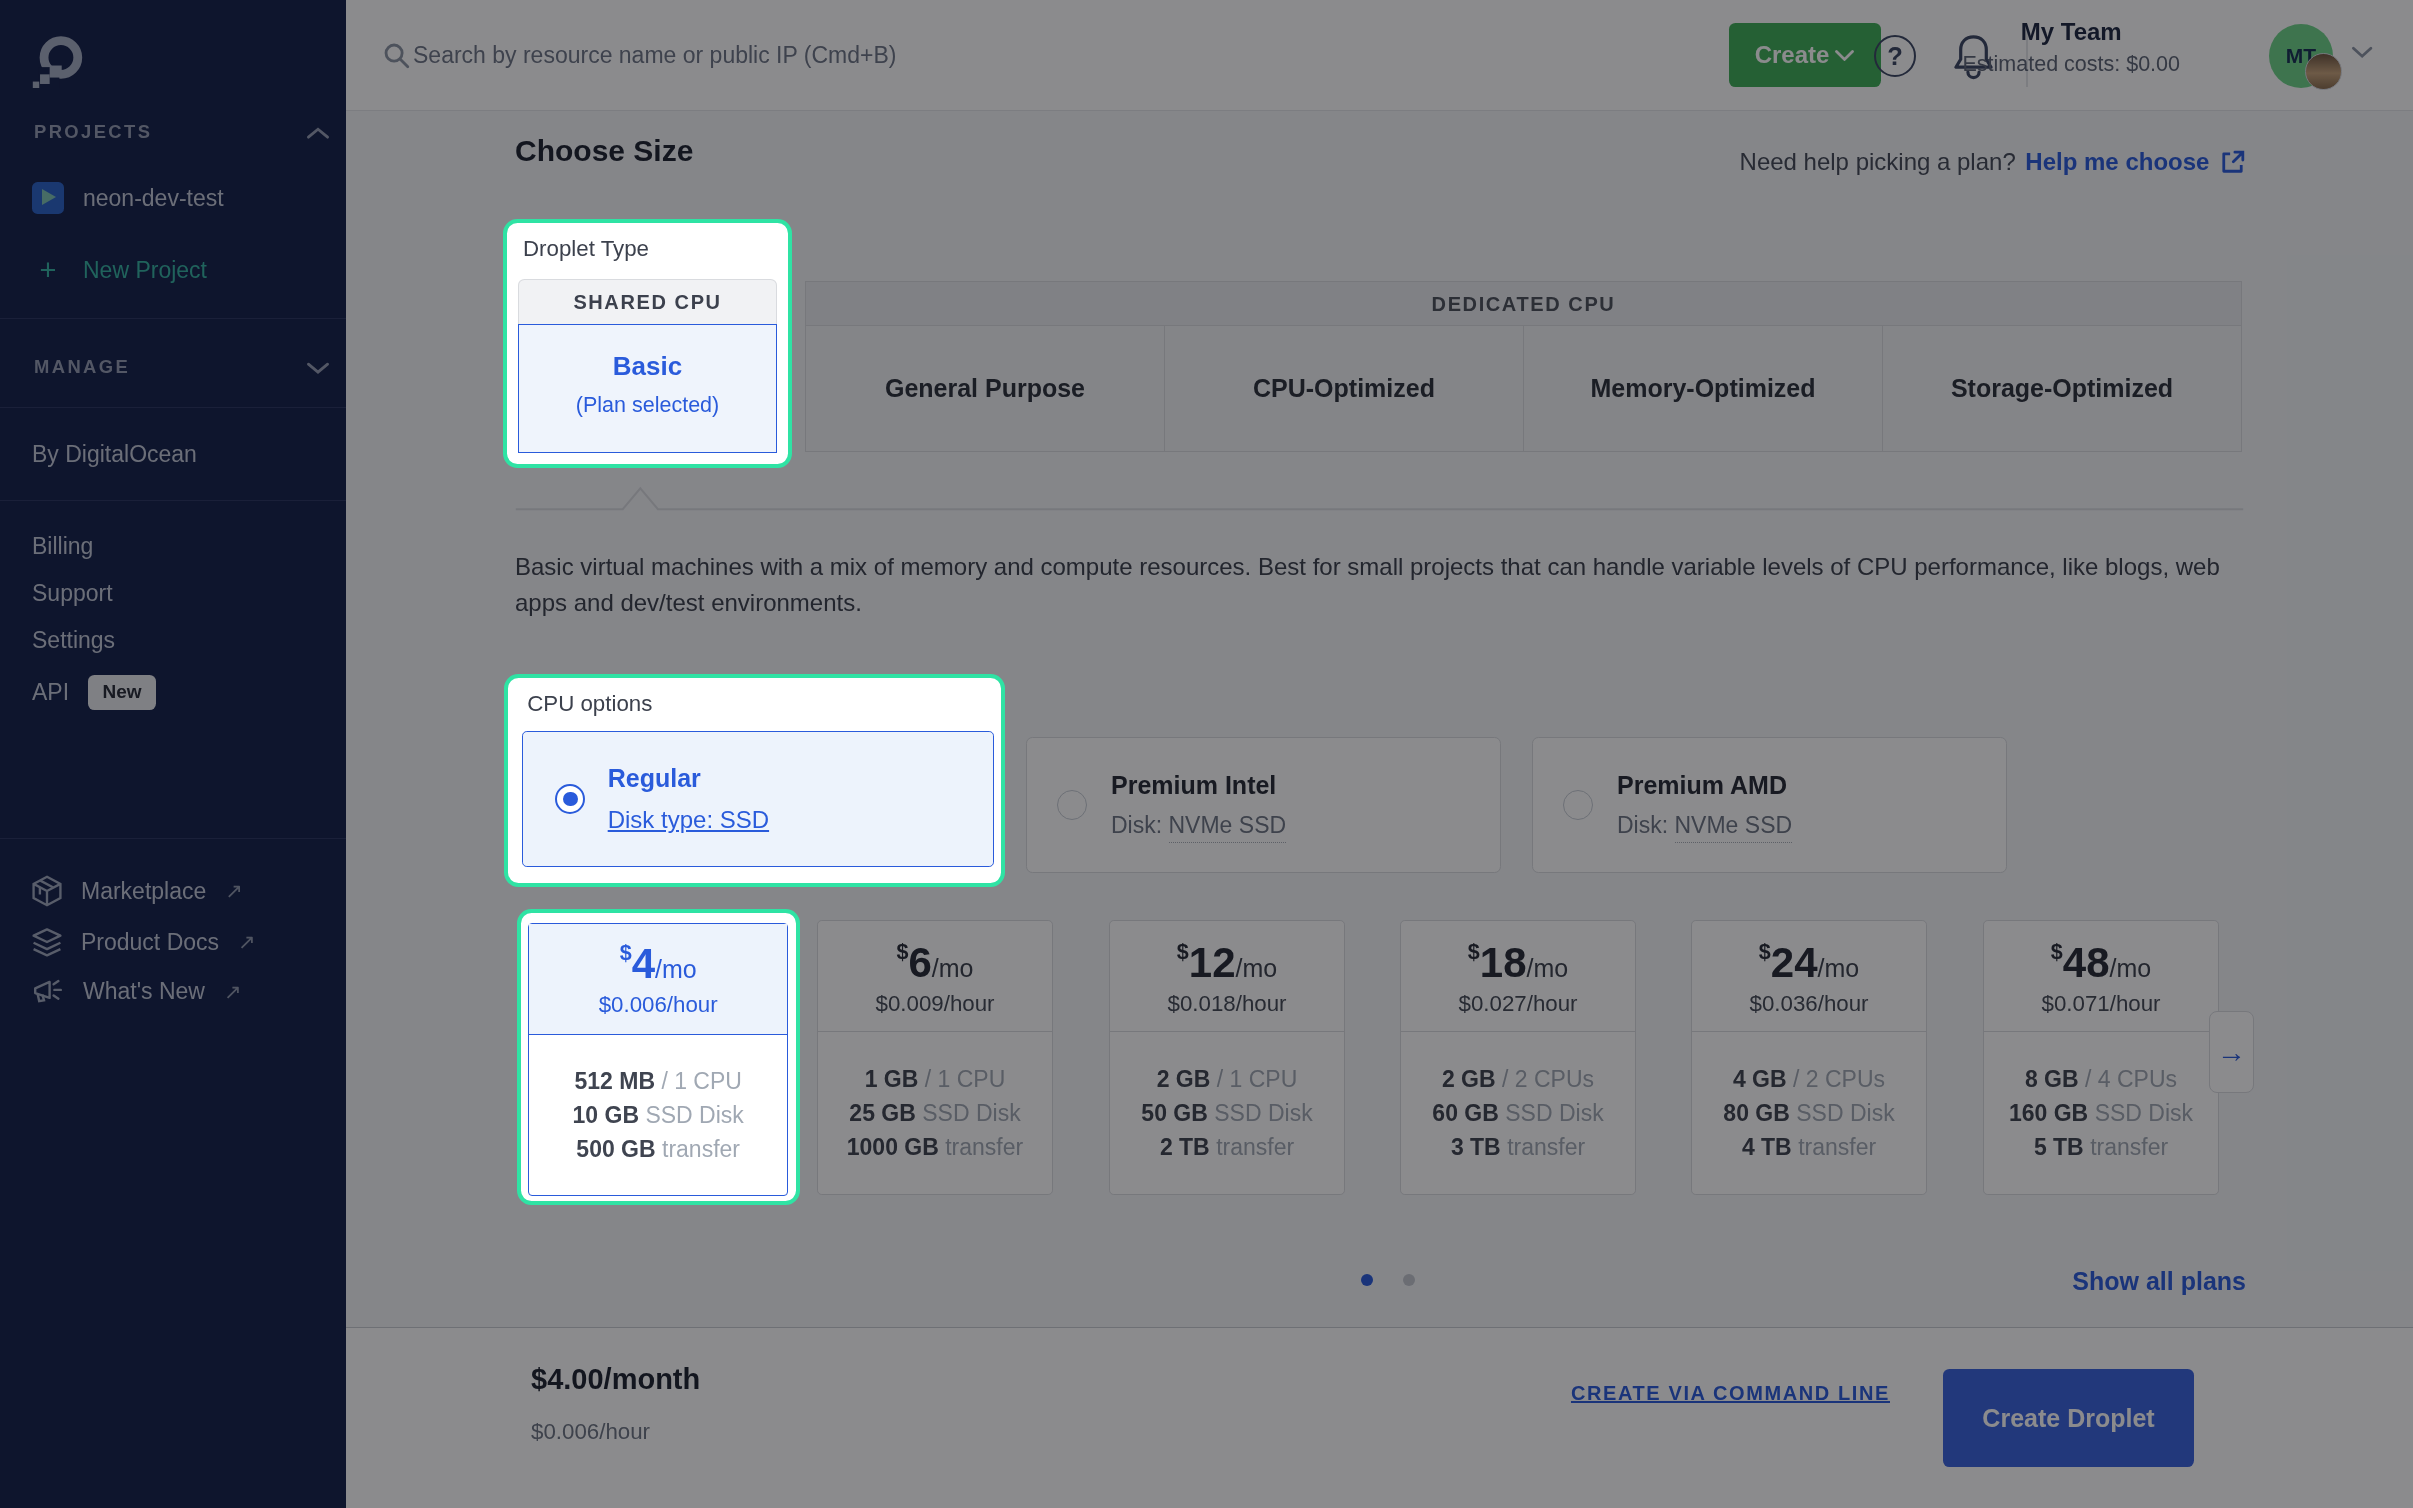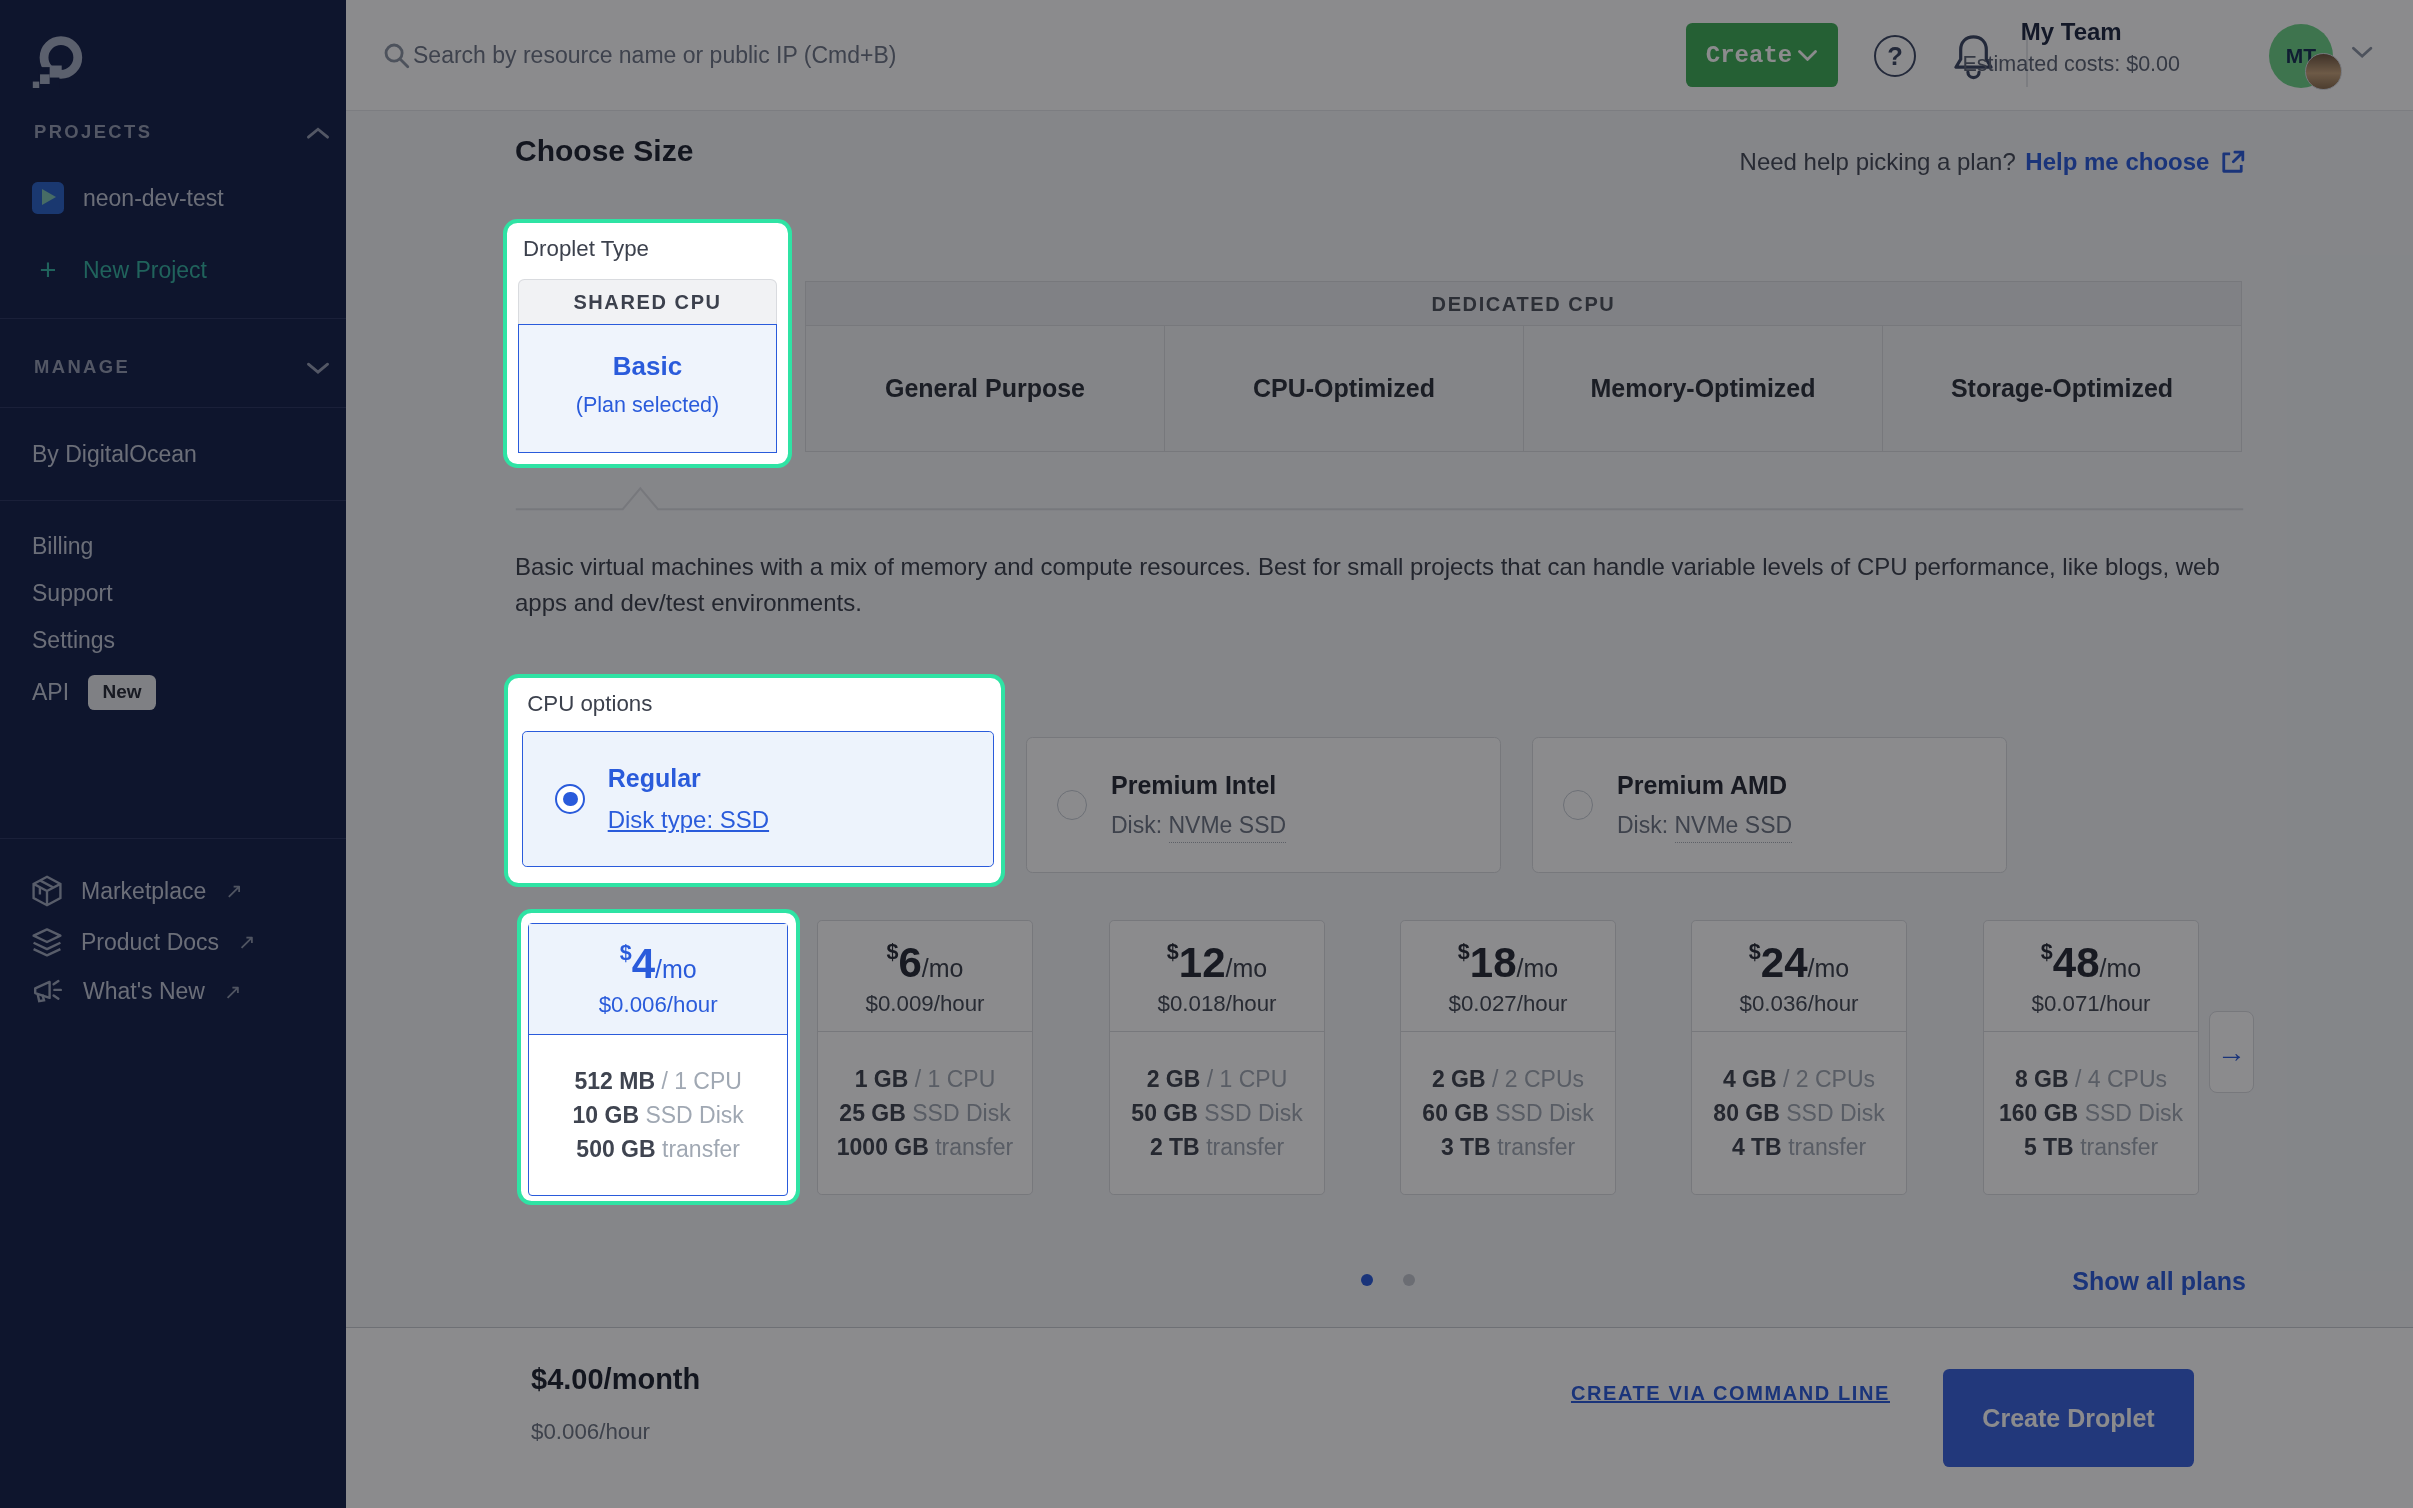--- a/index.html
+++ b/index.html
@@ -18,21 +18,21 @@
   .sbadge { background:#e9ebef; color:#262b36; font-size:19px; font-weight:bold; border-radius:6.4px; padding:6.4px 14.4px; }
   .sarrow { color:#8f98ad; font-size:21px; }
   .proj-icon { width:32px; height:32px; border-radius:5.6px; background:#2a63c9; position:relative; }
   .proj-icon::after { content:""; position:absolute; left:9.6px; top:7.2px; border-left:14.4px solid #7fc4b4; border-top:8.8px solid transparent; border-bottom:8.8px solid transparent; }
   .chev { position:absolute; }
 
   
   .topbar { position:absolute; left:346px; top:0; width:2068px; height:111px; background:#ffffff; border-bottom:0.8px solid #e3e5e9; z-index:1; }
   .search-wrap { position:absolute; left:36px; top:0; height:111px; display:flex; align-items:center; gap:2px; }
   .search-ph { color:#6e7687; font-size:23px; }
-  .create-btn { position:absolute; left:1340px; top:23px; width:152px; height:64px; background:#3fae57; border-radius:6.4px; color:#ffffff; font-size:24px; font-weight:bold; display:flex; align-items:center; justify-content:center; gap:5px;font-family:Liberation Mono, monospace; }
+  .create-btn { position:absolute; left:1383px; top:23px; width:152px; height:64px; background:#3fae57; border-radius:6.4px; color:#ffffff; font-size:24px; font-weight:bold; display:flex; align-items:center; justify-content:center; gap:5px; }
   .qicon { position:absolute; left:1528px; top:35px; width:42px; height:42px; border:2.8px solid #3c4763; border-radius:50%; color:#3c4763; font-size:25.5px; font-weight:bold; display:flex; align-items:center; justify-content:center; }
   .bellico { position:absolute; left:1605px; top:32px; }
   .tdiv { position:absolute; left:1680px; top:25.5px; width:1.6px; height:61px; background:#e3e5e9; }
   .team { position:absolute; right:234px; top:17.6px; text-align:center; }
   .team-name { color:#1d2740; font-size:24px; font-weight:bold; }
   .team-cost { color:#5d6575; font-size:21.5px; margin-top:6.4px; }
   .avatar { position:absolute; left:1923px; top:24px; width:64px; height:64px; border-radius:50%; background:#6fd489; color:#173054; font-size:21px; font-weight:bold; display:flex; align-items:center; justify-content:center; }
   .avatar-photo { position:absolute; left:1959px; top:53px; width:37px; height:37px; border-radius:50%; background:linear-gradient(180deg,#6e5640 0%,#c7a37b 55%,#8a6d4f 100%); border:1.6px solid #d7dae0; }
   .av-chev { position:absolute; left:2005px; top:45px; }
 
@@ -49,21 +49,21 @@
 
   .desc { position:absolute; left:515px; top:549px; width:1756px; font-size:24px; line-height:36px; color:#3c414d; }
 
   .pm-card { position:absolute; top:737px; width:475px; height:136px; background:#ffffff; border:0.8px solid #d9dbdf; border-radius:6.4px; display:flex; align-items:center; }
   .radio-off { width:30px; height:30px; border-radius:50%; border:1.6px solid #c6ccd4; background:#ffffff; margin-left:30px; flex:none; }
   .pm-text { margin-left:24px; }
   .pm-name { font-size:25px; font-weight:bold; color:#262b36; }
   .pm-disk { font-size:23px; color:#6e7684; margin-top:12.8px; }
   .dotted-u { border-bottom:1.6px dotted #a8aeb8; padding-bottom:4px; }
 
-  .pcard { position:absolute; top:920px; width:216px; height:275px; background:#ffffff; border:0.8px solid #d9dbdf; border-radius:4.8px; }
+  .pcard { position:absolute; top:920px; width:236px; height:275px; background:#ffffff; border:0.8px solid #d9dbdf; border-radius:4.8px; }
   .ptop { height:111px; border-bottom:0.8px solid #d9dbdf; text-align:center; padding-top:17.6px; }
   .pprice { color:#262b36; }
   .pprice .cur { font-size:21.5px; font-weight:bold; vertical-align:17.6px; }
   .pprice .amt { font-size:42px; font-weight:bold; }
   .pprice .per { font-size:25px; color:#3c414d; }
   .phour { font-size:22.3px; color:#444a56; margin-top:4.8px; }
   .pspecs { padding-top:30px; text-align:center; font-size:23px; line-height:34px; }
   .pspecs b { color:#3f4450; font-weight:600; }
   .pspecs span { color:#a0a8b3; margin-left:6.4px; }
 

